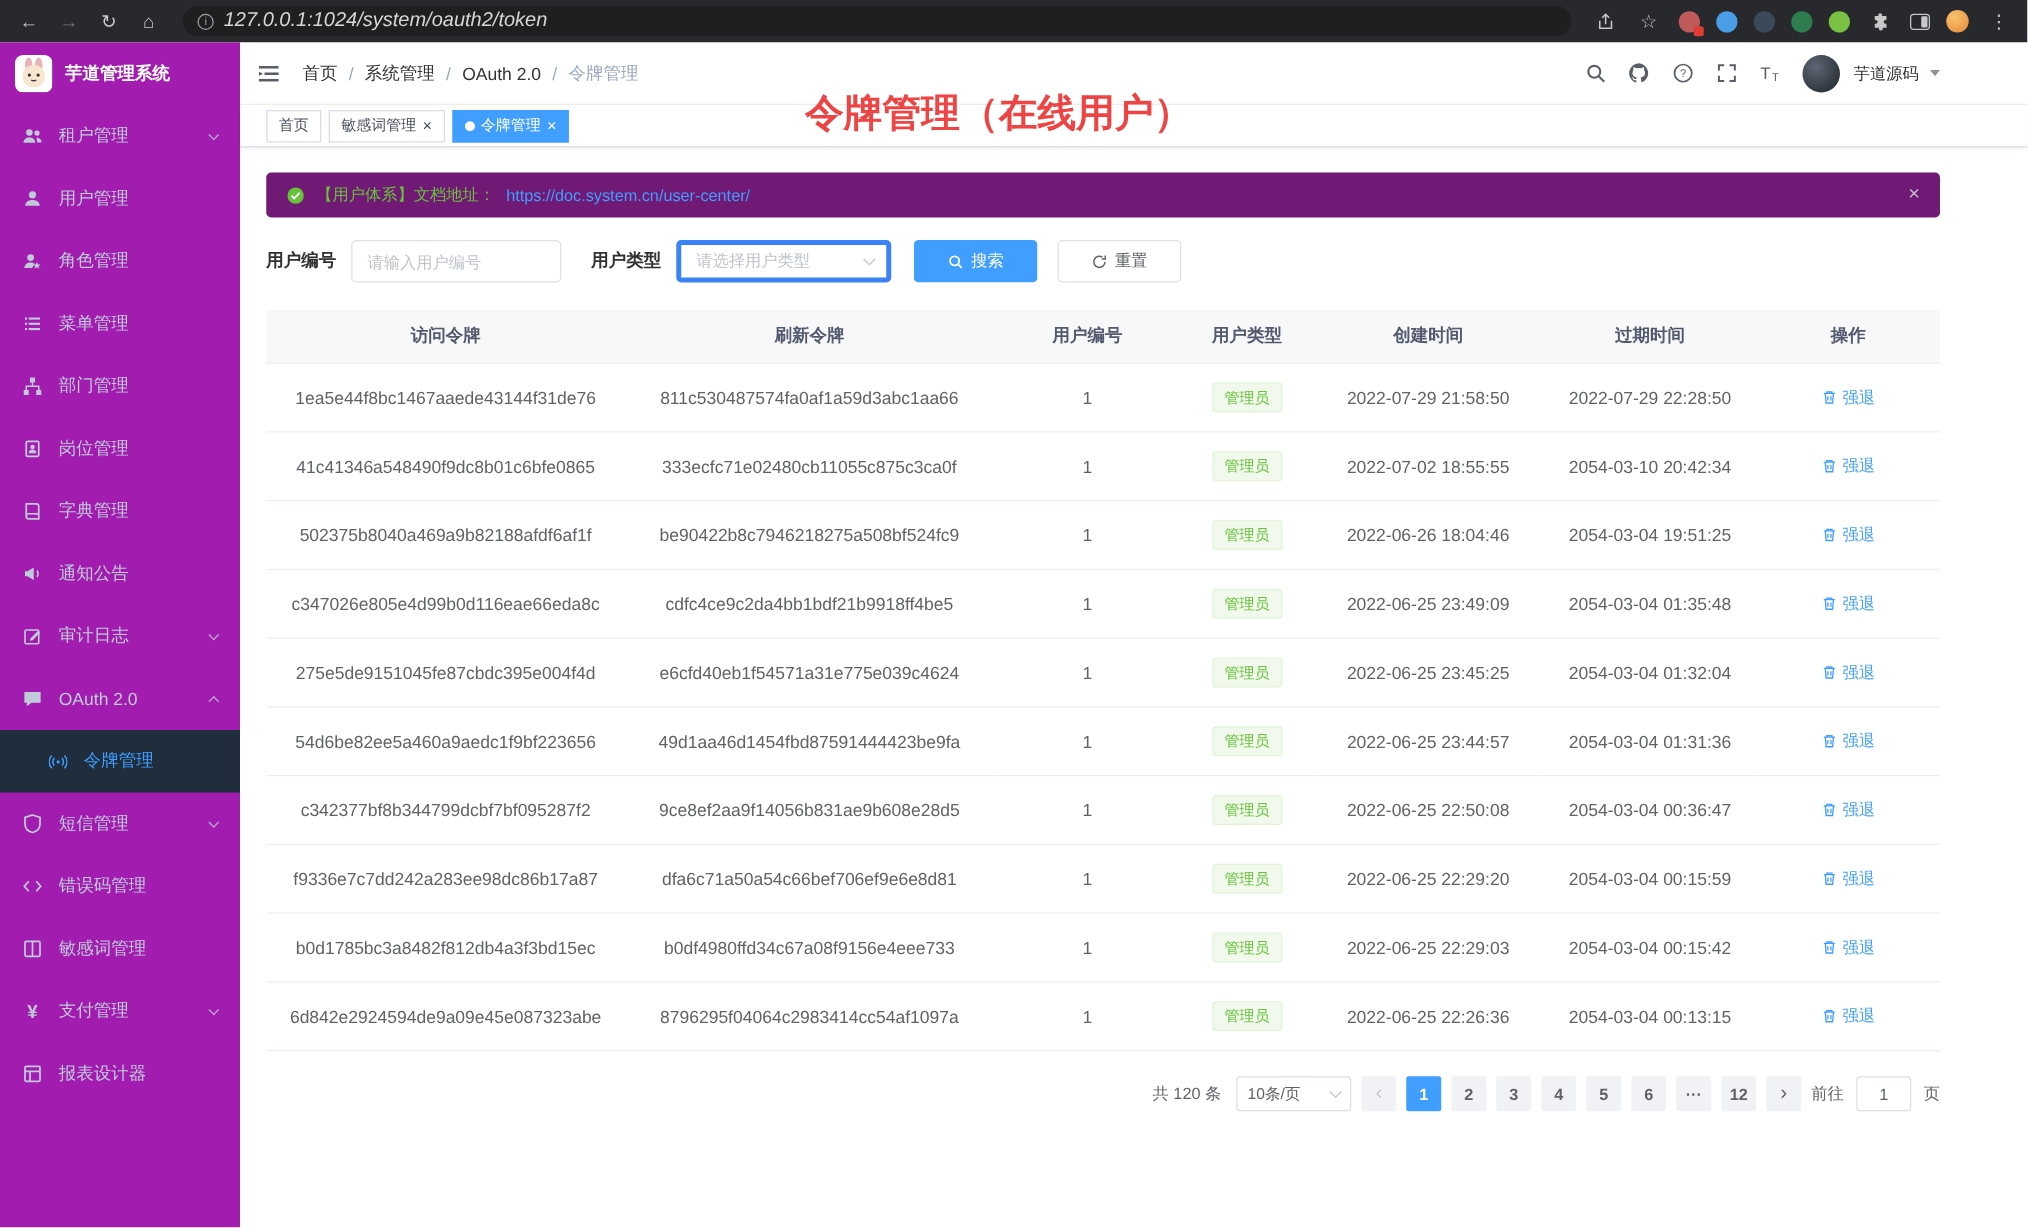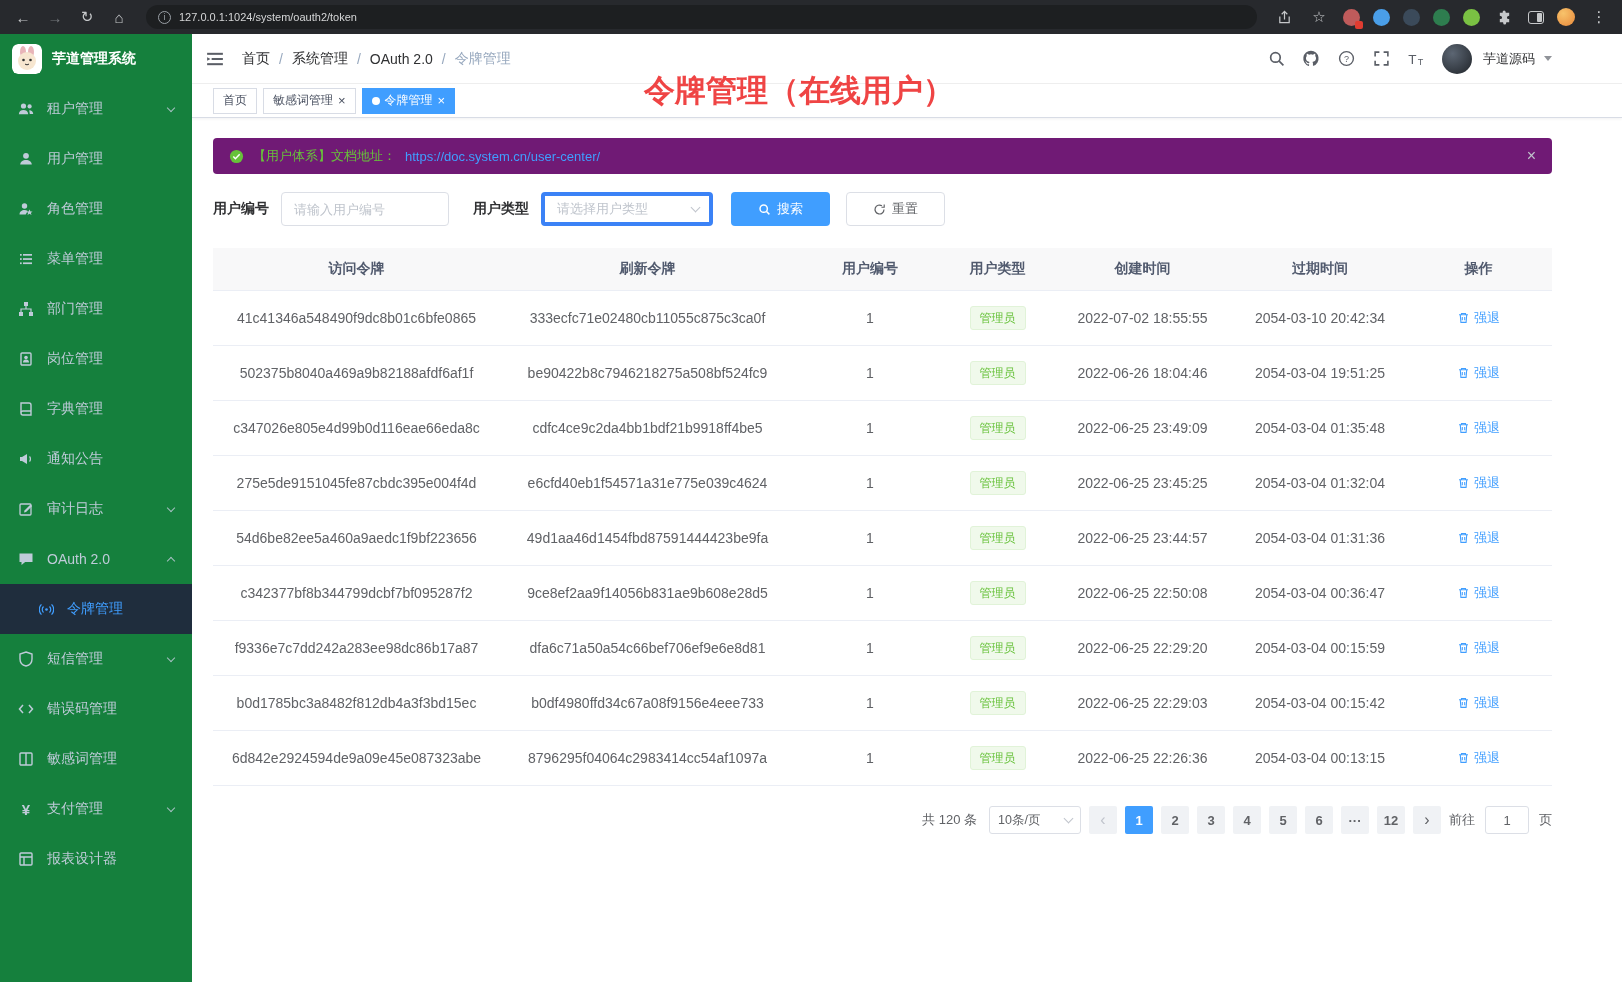--- a/index.html
+++ b/index.html
@@ -6,33 +6,33 @@
   html,body { width:1622px; height:982px; overflow:hidden; }
   body { font-family:"Liberation Sans","DejaVu Sans",sans-serif; background:#fff; font-size:14px; }
 
   
   .chrome { height:34px; background:#27292d; display:flex; align-items:center; padding:0 12px; gap:6px; }
   .cnav { display:flex; align-items:center; gap:10px; }
   .cicon { color:#c6c8ca; font-size:15px; width:22px; height:22px; display:flex; align-items:center; justify-content:center; cursor:pointer; }
   .cicon.dim { color:#74787c; }
   .urlbar { flex:1; height:24px; background:#1d1f21; border-radius:12px; display:flex; align-items:center; gap:8px; padding:0 12px; margin:0 10px; cursor:text; }
   .uinfo { width:13px; height:13px; border:1px solid #9aa0a6; border-radius:50%; color:#9aa0a6; font-size:9px; line-height:11px; text-align:center; flex-shrink:0; }
-  .url { color:#d5d6d7; font-size:11px; white-space:nowrap; }
+  .url { color:#d5d6d7; font-size:16px; white-space:nowrap;font-style:italic; }
   .cright { display:flex; align-items:center; gap:13px; }
   .extdot { width:17px; height:17px; border-radius:50%; position:relative; cursor:pointer; }
   .ext-badge { position:absolute; right:-3px; bottom:-3px; width:8px; height:8px; background:#e33z; background:#e03c31; border-radius:2px; }
   .panel-icon { width:16px; height:13px; border:1.5px solid #c6c8ca; border-radius:3px; position:relative; cursor:pointer; }
   .panel-icon::after { content:""; position:absolute; right:1px; top:1px; bottom:1px; width:5px; background:#c6c8ca; border-radius:1px; }
   .cavatar { width:18px; height:18px; border-radius:50%; background:radial-gradient(circle at 35% 30%, #f7c36b, #e8883a); cursor:pointer; }
 
   
   .app { display:flex; height:948px; }
 
   
-  .sidebar { width:192px; background:#15803d; flex-shrink:0; display:flex; flex-direction:column; overflow:hidden; }
+  .sidebar { width:192px; background:#a21caf; flex-shrink:0; display:flex; flex-direction:column; overflow:hidden; }
   .logo-row { height:50px; display:flex; align-items:center; gap:10px; padding:0 12px; flex-shrink:0; cursor:pointer; }
   .logo-img { width:30px; height:30px; border-radius:6px; overflow:hidden; flex-shrink:0; }
   .logo-title { color:#fff; font-size:14px; font-weight:700; white-space:nowrap; }
   .menu { flex:1; }
   .mitem { height:50px; display:flex; align-items:center; gap:13px; padding:0 18px; color:#bfcbd9; font-size:14px; cursor:pointer; white-space:nowrap; }
   .mitem .mi { width:16px; height:16px; flex-shrink:0; display:flex; align-items:center; justify-content:center; }
   .mitem.sub { background:#1f2d3d; padding-left:38px; }
   .mitem.active { color:#409eff; }
   .yen { font-size:15px; font-weight:700; width:16px; text-align:center; }
   .chev { width:6px; height:6px; border-right:1.5px solid currentColor; border-bottom:1.5px solid currentColor; margin-left:auto; flex-shrink:0; opacity:.85; }
@@ -451,20 +451,36 @@
             <th>刷新令牌</th>
             <th>用户编号</th>
             <th>用户类型</th>
             <th>创建时间</th>
             <th>过期时间</th>
             <th>操作</th>
           </tr>
         </thead>
         <tbody>
 
+            <tr>
+              <td>1ea5e44f8bc1467aaede43144f31de76</td>
+              <td>811c530487574fa0af1a59d3abc1aa66</td>
+              <td>1</td>
+              <td><span class="badge">管理员</span></td>
+              <td>2022-07-29 21:58:50</td>
+              <td>2022-07-29 22:28:50</td>
+              <td>
+                <a class="action">
+                  <svg viewBox="0 0 16 16" width="13" height="13" fill="none" stroke="currentColor" stroke-width="1.3">
+                    <path d="M2.5 4.5h11M5.5 4.5V3h5v1.5M4 4.5l.8 9.5h6.4l.8-9.5M6.5 7.5v4M9.5 7.5v4"></path>
+                  </svg>
+                  <span>强退</span>
+                </a>
+              </td>
+            </tr>
 
             <tr>
               <td>41c41346a548490f9dc8b01c6bfe0865</td>
               <td>333ecfc71e02480cb11055c875c3ca0f</td>
               <td>1</td>
               <td><span class="badge">管理员</span></td>
               <td>2022-07-02 18:55:55</td>
               <td>2054-03-10 20:42:34</td>
               <td>
                 <a class="action">

